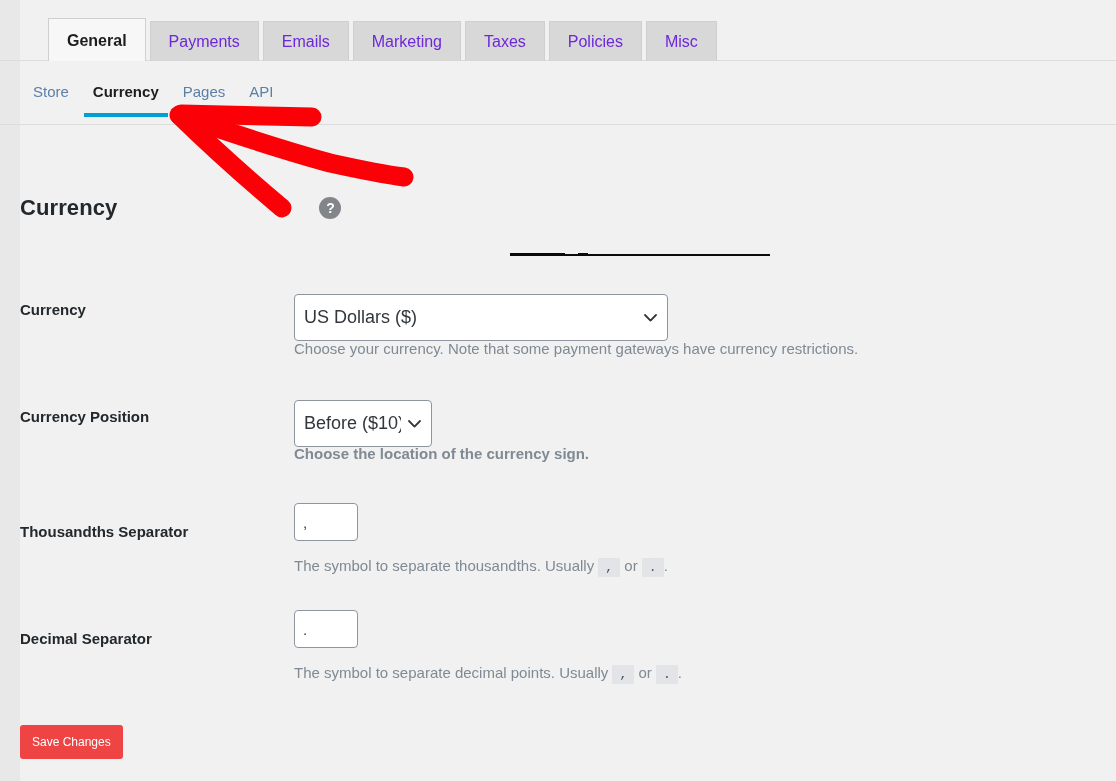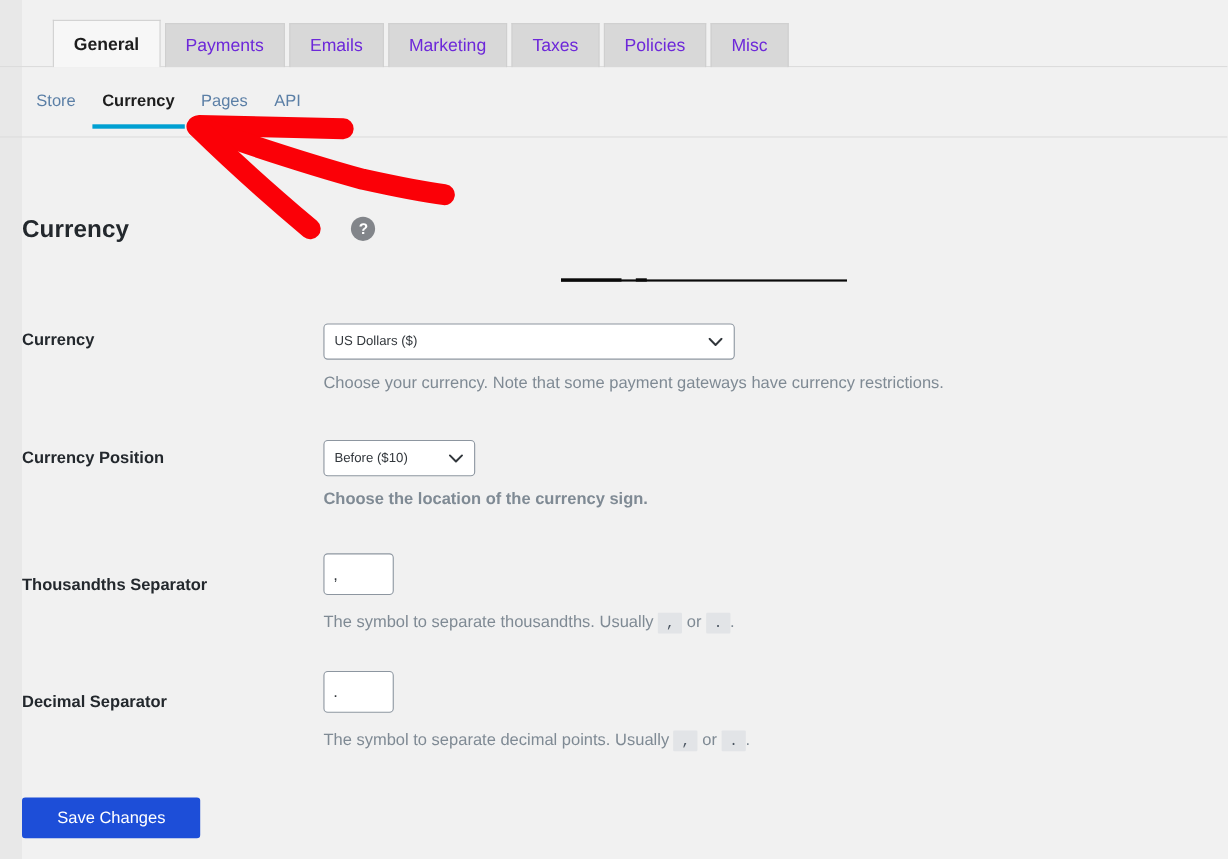--- a/index.html
+++ b/index.html
@@ -204,27 +204,27 @@
     font-family: "Liberation Mono", monospace;
     background: #e2e4e7;
     color: #4a5561;
     padding: 2px 7px;
     font-size: 13px;
     border-radius: 1px;
   }
 
   select.ui-select {
     font-family: "Liberation Sans", sans-serif;
-    font-size: 12px;
+    font-size: 18px;
     color: #32373c;
     background: #ffffff;
     border: 1px solid #8d96a0;
     border-radius: 4px;
     padding: 6px 34px 6px 9px;
-    height: 33px;
+    height: 47px;
     box-sizing: border-box;
     -webkit-appearance: none;
     -moz-appearance: none;
     appearance: none;
     cursor: pointer;
     line-height: 1.2;
   }
   .select-wrap {
     position: relative;
     display: inline-block;
@@ -252,27 +252,27 @@
     height: 38px;
     box-sizing: border-box;
     padding: 4px 8px;
     line-height: 1.2;
   }
 
   .save-button {
     position: absolute;
     left: 20px;
     top: 600px;
-    background: #1d4ed8;
+    background: #ef4444;
     color: #ffffff;
     border: none;
     border-radius: 3px;
     font-family: "Liberation Sans", sans-serif;
-    font-size: 15px;
-    padding: 11px 32px;
+    font-size: 12px;
+    padding: 11px 12px;
     cursor: pointer;
     line-height: 1;
   }
 
   
   .annotation {
     position: absolute;
     left: 0; top: 0;
     width: 1116px;
     height: 781px;

